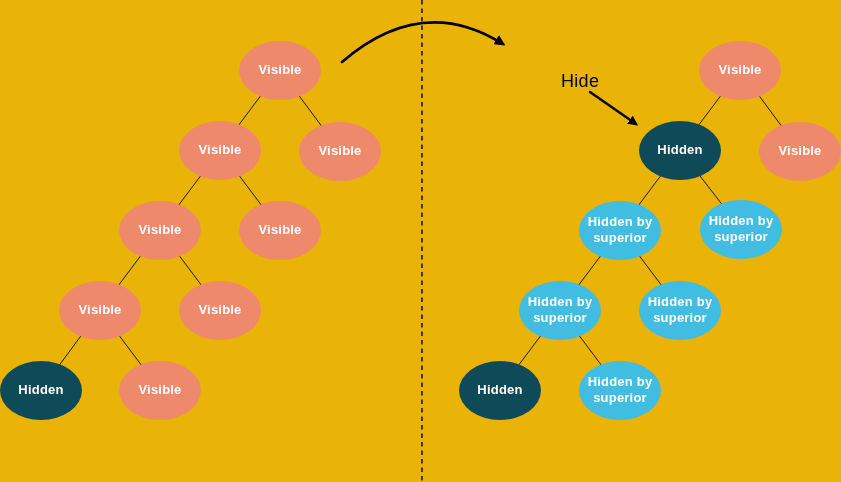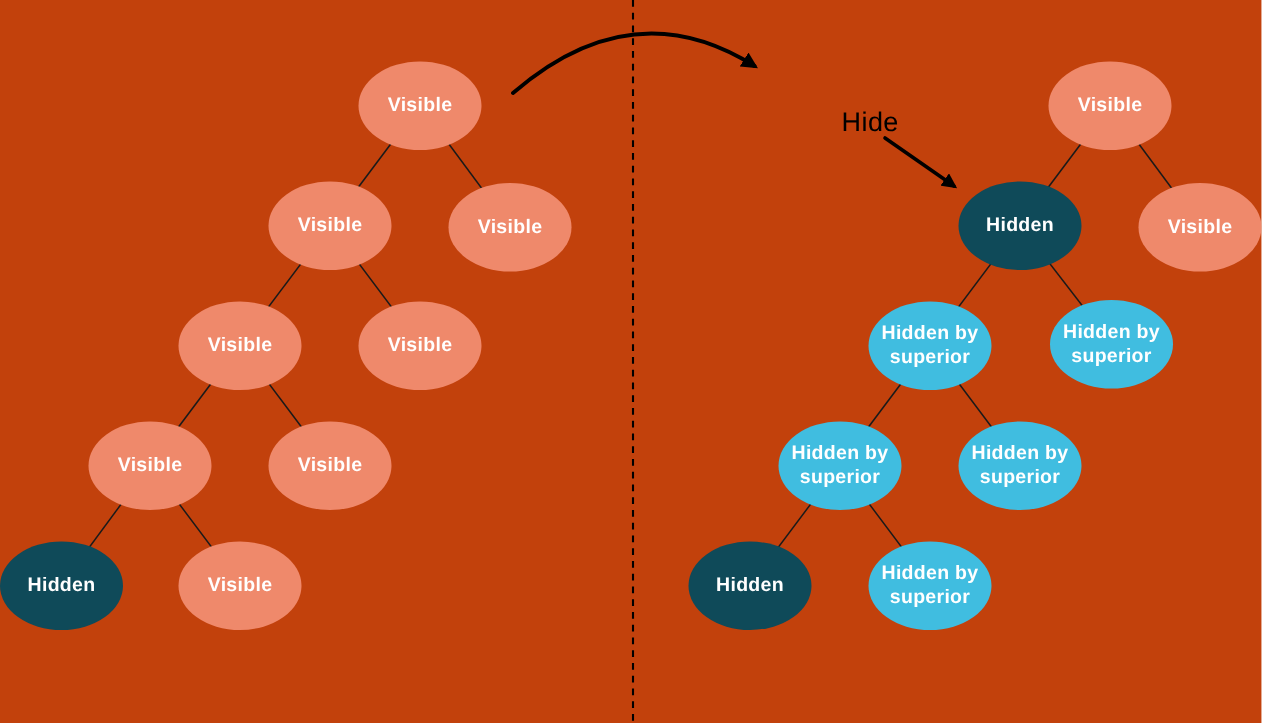--- a/index.html
+++ b/index.html
@@ -5,21 +5,21 @@
   html, body {
     margin: 0;
     padding: 0;
     background: #ffffff;
     font-family: "Liberation Sans", sans-serif;
   }
   .canvas {
     position: relative;
     width: 841px;
     height: 482px;
-    background: #c2410c;
+    background: #eab308;
     overflow: hidden;
   }
   .edge-layer {
     position: absolute;
     left: 0;
     top: 0;
     width: 841px;
     height: 482px;
   }
   .node {

